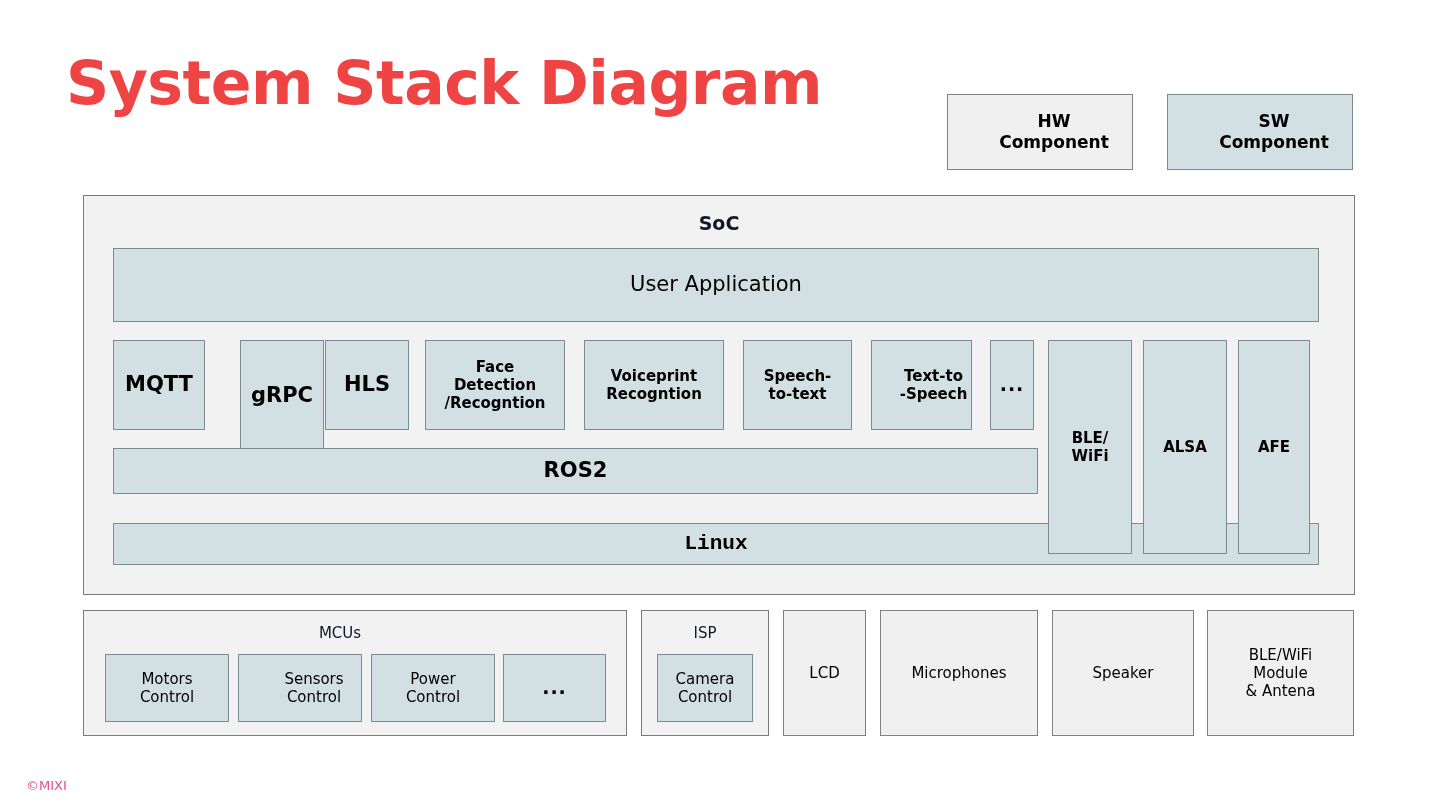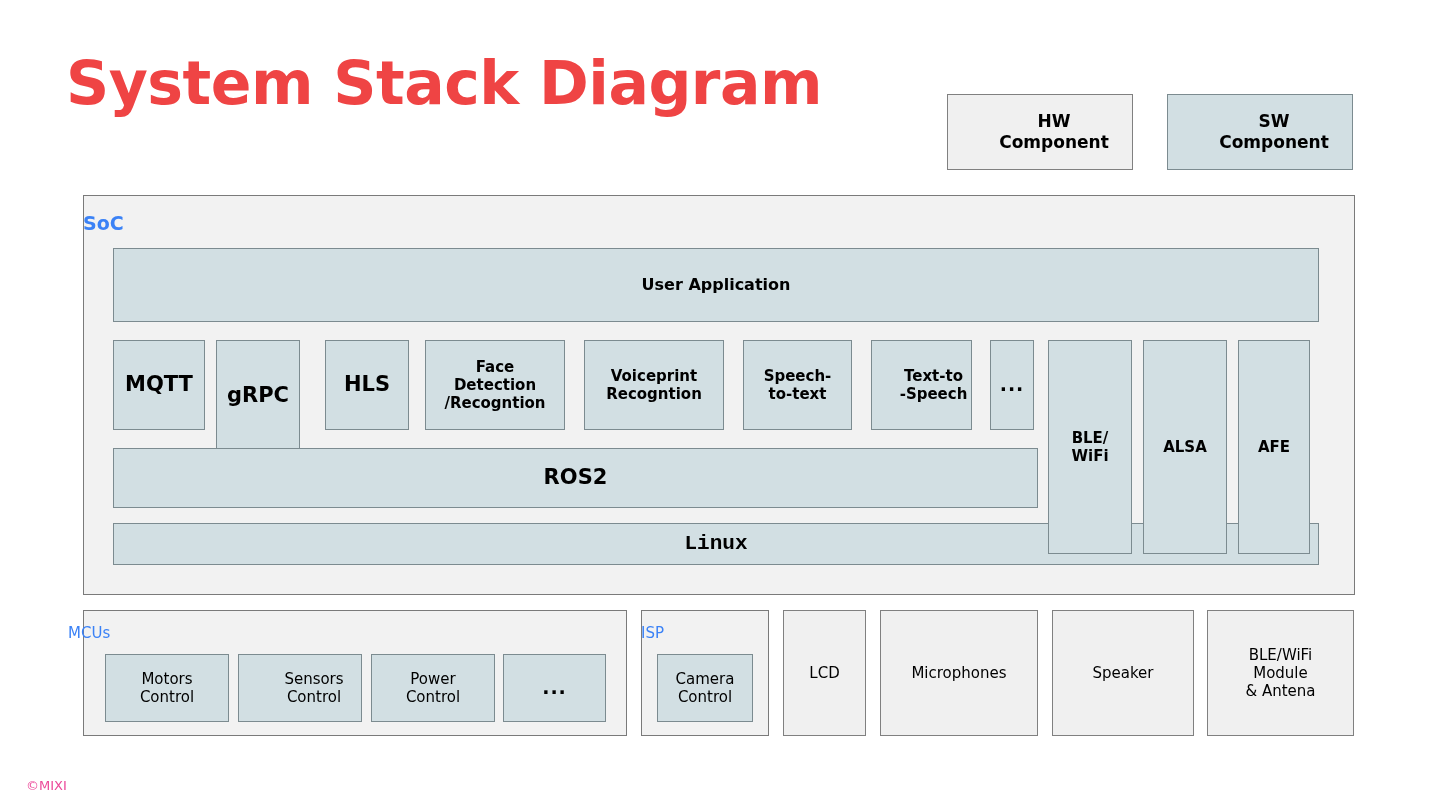--- a/index.html
+++ b/index.html
@@ -51,42 +51,42 @@
   }
   .container-box {
     position: absolute;
     background: #f2f2f2;
     border: 1.4px solid #7a7a7a;
   }
   .container-label {
     position: absolute;
     left: 0;
     right: 0;
-    text-align: left;
-    color: #3b82f6;
+    text-align: center;
+    color: #0f172a;
   }
 
   
   .legend-box {
     font-size: 17px;
     font-weight: bold;
     padding-left: 28px;
   }
 
   
   .copyright {
     position: absolute;
     left: 26px;
     top: 778px;
     font-size: 13px;
     color: #ec4899;
   }
 
   .fs-soc { font-size: 19px; font-weight: bold; }
-  .fs-userapp { font-size: 16px; font-weight: bold; }
+  .fs-userapp { font-size: 21px; font-weight: normal; }
   .fs-big { font-size: 21px; font-weight: bold; }
   .fs-mid { font-size: 15px; font-weight: bold; }
   .fs-hw-lbl { font-size: 15px; }
   .fs-hw-box { font-size: 15px; }
   .fs-dots { font-size: 19px; font-weight: bold; letter-spacing: 1px; }
 </style>
 </head>
 <body>
 
 <div id="stage">
@@ -97,34 +97,34 @@
 Component</div>
   <div class="box sw legend-box" style="left:1167px; top:94px; width:186px; height:76px;">SW
 Component</div>
 
   <div class="container-box" style="left:83px; top:195px; width:1272px; height:400px;"></div>
   <div class="container-label fs-soc" style="left:83px; top:212px; width:1272px;">SoC</div>
 
   <div class="box sw fs-userapp" style="left:113px; top:248px; width:1206px; height:74px;">User Application</div>
 
   <div class="box sw fs-big" style="left:113px; top:340px; width:92px; height:90px;">MQTT</div>
-  <div class="box sw fs-big" style="left:216px; top:340px; width:84px; height:112px;">gRPC</div>
+  <div class="box sw fs-big" style="left:240px; top:340px; width:84px; height:112px;">gRPC</div>
   <div class="box sw fs-big" style="left:325px; top:340px; width:84px; height:90px;">HLS</div>
   <div class="box sw fs-mid" style="left:425px; top:340px; width:140px; height:90px;">Face
 Detection
 /Recogntion</div>
   <div class="box sw fs-mid" style="left:584px; top:340px; width:140px; height:90px;">Voiceprint
 Recogntion</div>
   <div class="box sw fs-mid" style="left:743px; top:340px; width:109px; height:90px;">Speech-
 to-text</div>
   <div class="box sw fs-mid" style="left:871px; top:340px; width:101px; height:90px;padding-left:24px;">Text-to
 -Speech</div>
   <div class="box sw fs-dots" style="left:990px; top:340px; width:44px; height:90px;">...</div>
 
-  <div class="box sw fs-big" style="left:113px; top:448px; width:925px; height:60px;">ROS2</div>
+  <div class="box sw fs-big" style="left:113px; top:448px; width:925px; height:46px;">ROS2</div>
 
   <div class="box sw fs-big" style="left:113px; top:523px; width:1206px; height:42px;font-family:Liberation Mono, monospace;">Linux</div>
 
   <div class="box sw fs-mid" style="left:1048px; top:340px; width:84px; height:214px; z-index:5;text-align:center;">BLE/
 WiFi</div>
   <div class="box sw fs-mid" style="left:1143px; top:340px; width:84px; height:214px; z-index:5;">ALSA</div>
   <div class="box sw fs-mid" style="left:1238px; top:340px; width:72px; height:214px; z-index:5;">AFE</div>
 
   <div class="container-box" style="left:83px; top:610px; width:544px; height:126px;"></div>
   <div class="container-label fs-hw-lbl" style="left:68px; top:624px; width:544px;">MCUs</div>

